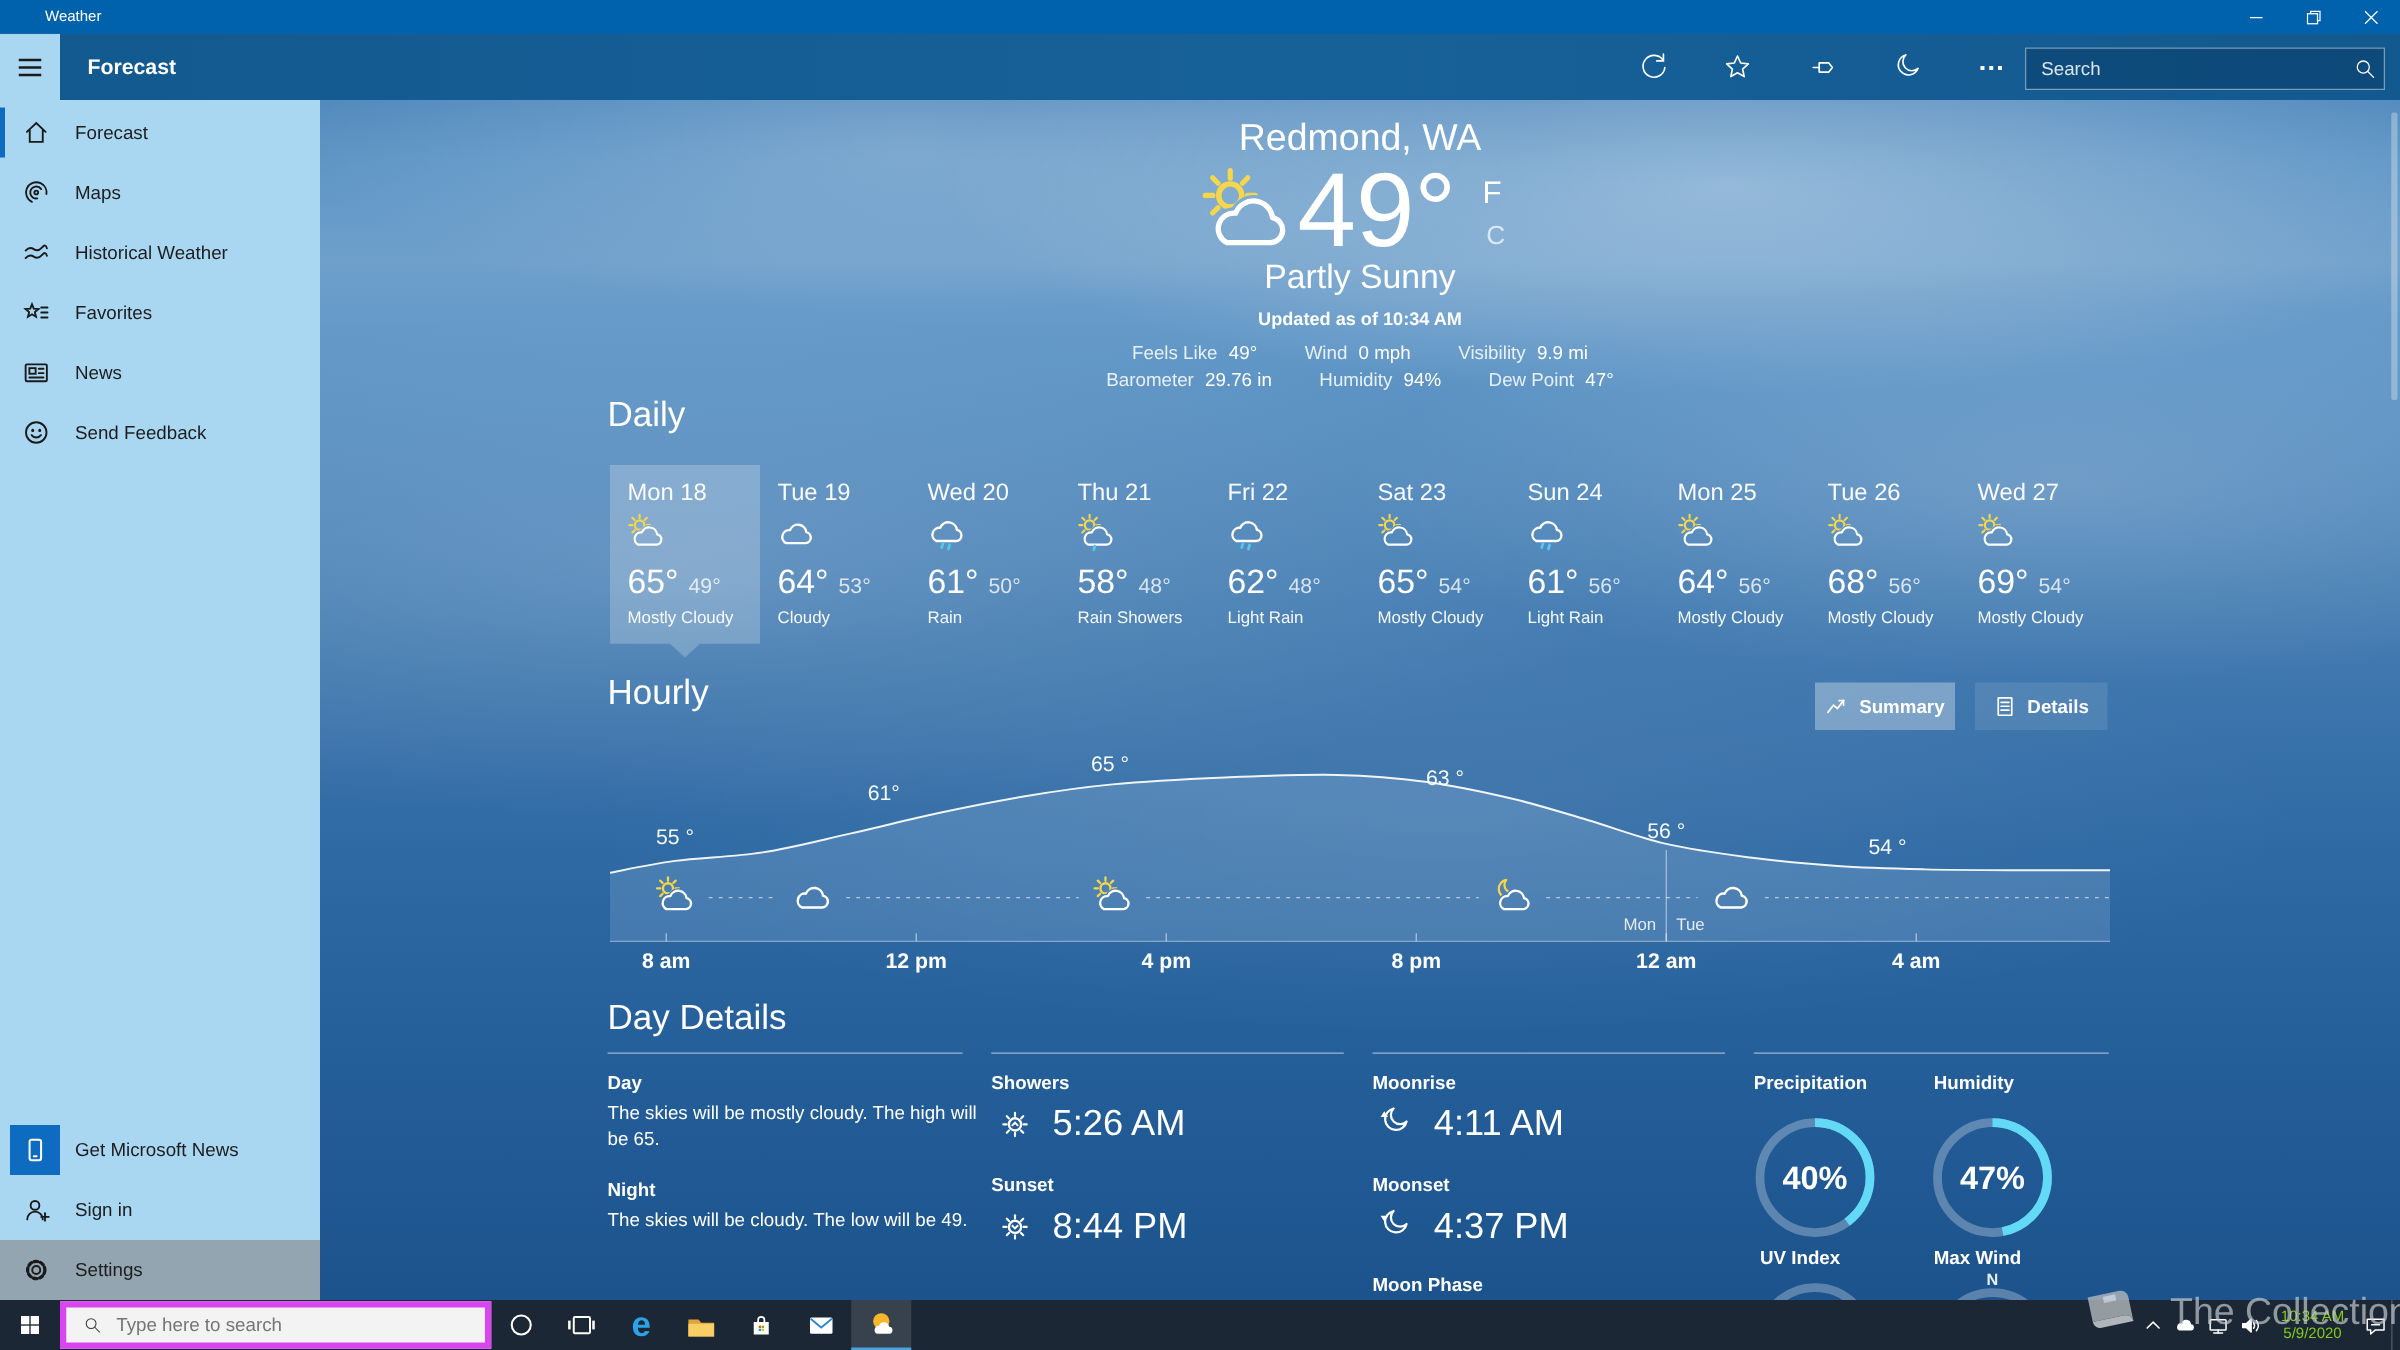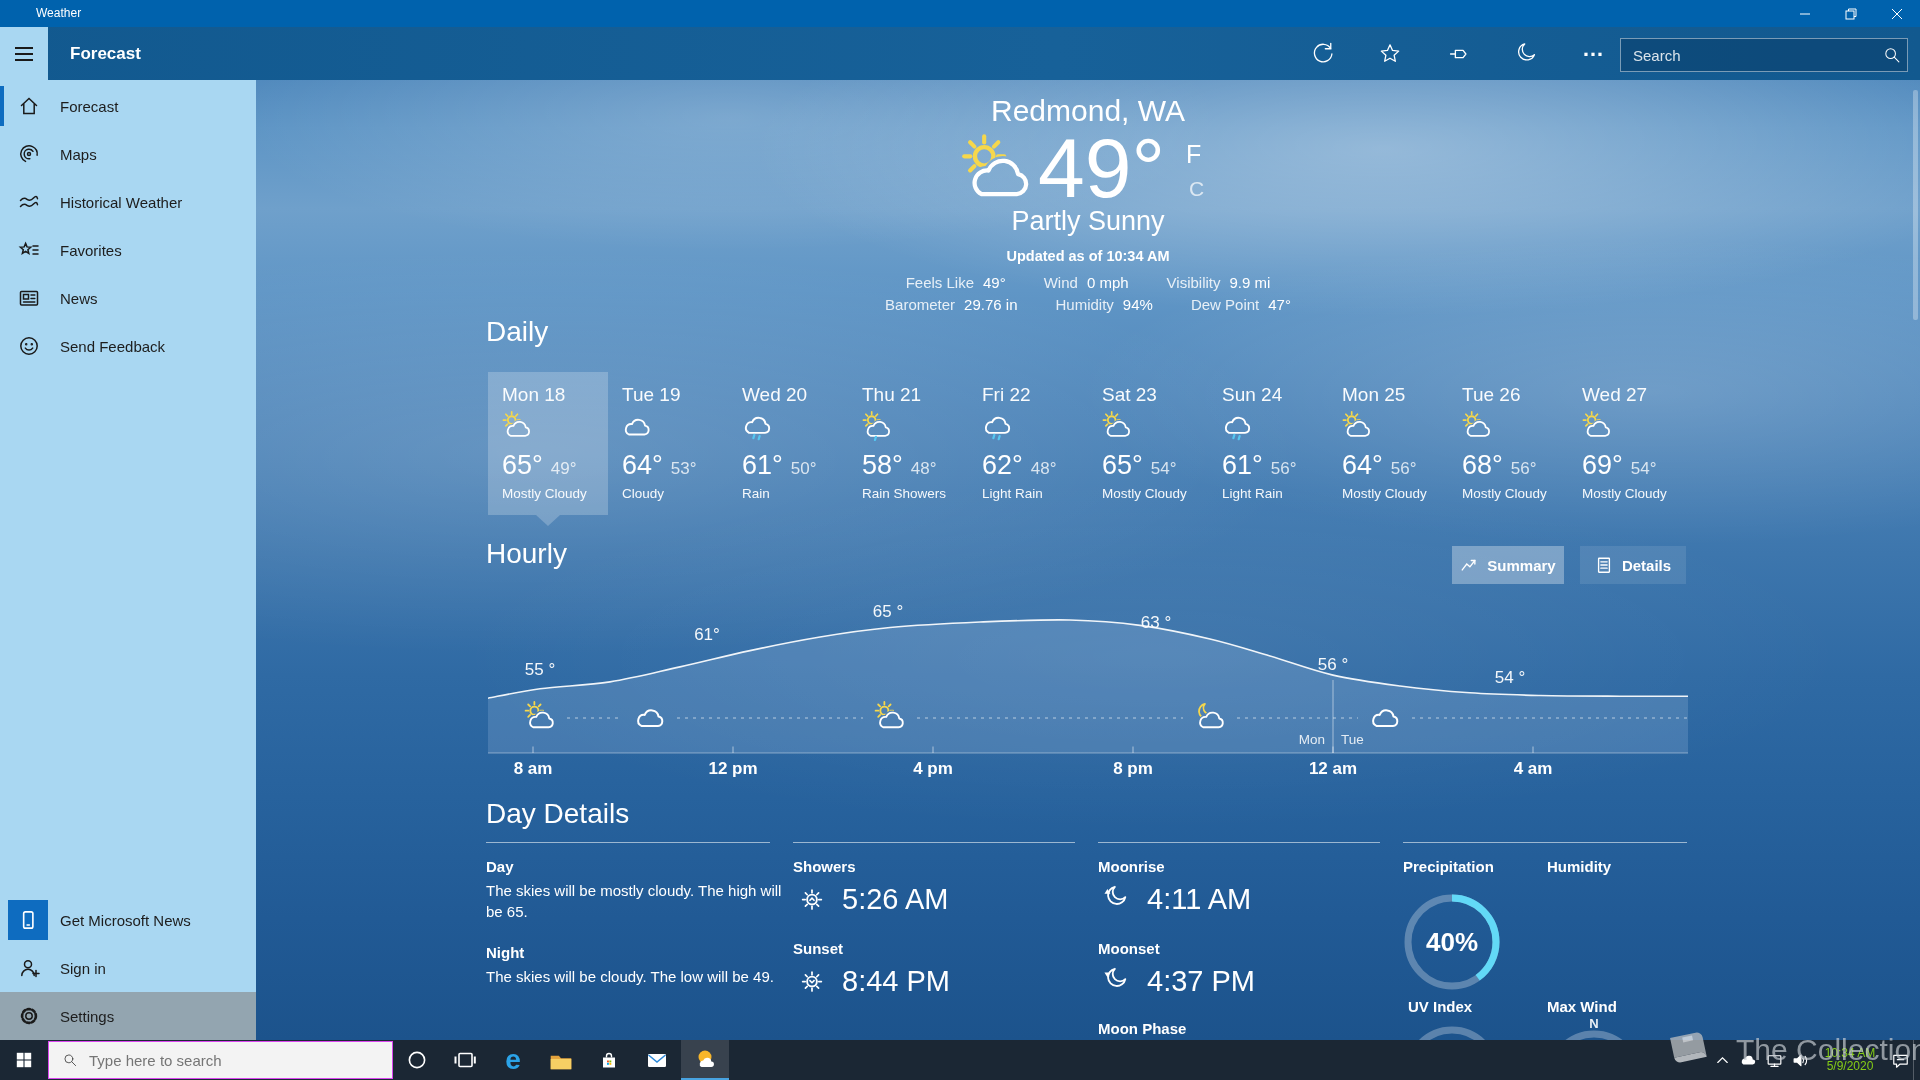--- a/index.html
+++ b/index.html
@@ -80,21 +80,21 @@
   .dd-label{position:absolute;font-size:15px;font-weight:700;color:#fff;}
   .dd-text{position:absolute;width:302px;font-size:15px;line-height:21px;color:#fff;}
   .dd-timerow{position:absolute;display:flex;align-items:center;gap:13px;color:#fff;}
   .dd-time{font-size:29px;font-weight:300;}
   .ringbox{position:absolute;width:96px;height:96px;}
   .ringval{position:absolute;left:0;top:0;width:96px;height:96px;line-height:96px;text-align:center;font-size:26px;font-weight:700;color:#fff;}
   .compass-n{position:absolute;font-size:13px;font-weight:700;color:rgba(255,255,255,0.9);}
   
   .taskbar{position:absolute;left:0;top:1040px;width:1920px;height:40px;background:#1b2734;z-index:40;display:flex;align-items:center;}
   .tb-btn{width:48px;height:40px;display:flex;align-items:center;justify-content:center;color:#eee;}
-  .tb-search{width:345px;height:38px;background:#f3f3f3;border:1px solid #d946ef;box-sizing:border-box;display:flex;align-items:center;}
+  .tb-search{width:345px;height:38px;background:#f3f3f3;border:5px solid #d946ef;box-sizing:border-box;display:flex;align-items:center;}
   .tb-search .mag{color:#3c3c3c;margin:0 8px 0 12px;display:flex;}
   .tb-search input{flex:1;border:0;outline:none;background:transparent;font-size:15px;color:#3a3a3a;font-family:inherit;}
   .tb-app{width:48px;height:40px;display:flex;align-items:center;justify-content:center;color:#fff;box-sizing:border-box;}
   .tb-app.active{background:rgba(255,255,255,0.13);border-bottom:2px solid #48a3e0;}
   .edge-e{font-size:28px;font-weight:700;color:#2ba3e8;line-height:28px;}
   .tray{position:absolute;right:0;top:0;height:40px;display:flex;align-items:center;color:#fff;}
   .tray-ic{width:26px;height:40px;display:flex;align-items:center;justify-content:center;color:#fff;}
   .clock{width:62px;text-align:center;font-size:12px;line-height:13px;color:#84cc16;margin:0 6px;}
   .sliver{width:6px;height:40px;border-left:1px solid rgba(255,255,255,0.25);}
   
@@ -616,20 +616,27 @@
       <div class="ringval">40%</div>
     </div>
   <div class="dd-label" style="left:1408px;top:998px">UV Index</div>
   <div class="ringbox" style="left:1404px;top:1026px" id="ringUV">
       <svg width="96" height="96" viewBox="0 0 96 96">
         <circle cx="48" cy="48" r="44" fill="none" stroke="rgba(255,255,255,0.28)" stroke-width="7"></circle>
       </svg>
     </div>
 
   <div class="dd-label" style="left:1547px;top:858px">Humidity</div>
+  <div class="ringbox" style="left:1546px;top:894px" id="ringHum">
+      <svg width="96" height="96" viewBox="0 0 96 96">
+        <circle cx="48" cy="48" r="44" fill="none" stroke="rgba(255,255,255,0.28)" stroke-width="7"></circle>
+        <circle cx="48" cy="48" r="44" fill="none" stroke="#62d9f7" stroke-width="7" stroke-dasharray="129.9 276.5" transform="rotate(-90 48 48)"></circle>
+      </svg>
+      <div class="ringval">47%</div>
+    </div>
   <div class="dd-label" style="left:1547px;top:998px">Max Wind</div>
   <div class="compass-n" style="left:1564px;top:1016px;width:60px;text-align:center">N</div>
   <div class="ringbox" style="left:1546px;top:1030px" id="ringWind">
       <svg width="96" height="96" viewBox="0 0 96 96">
         <circle cx="48" cy="48" r="44" fill="none" stroke="rgba(255,255,255,0.28)" stroke-width="7"></circle>
       </svg>
     </div>
 
   <div class="sidebar" id="sidebar">
       <div class="sb-item" style="top: 2px;">

